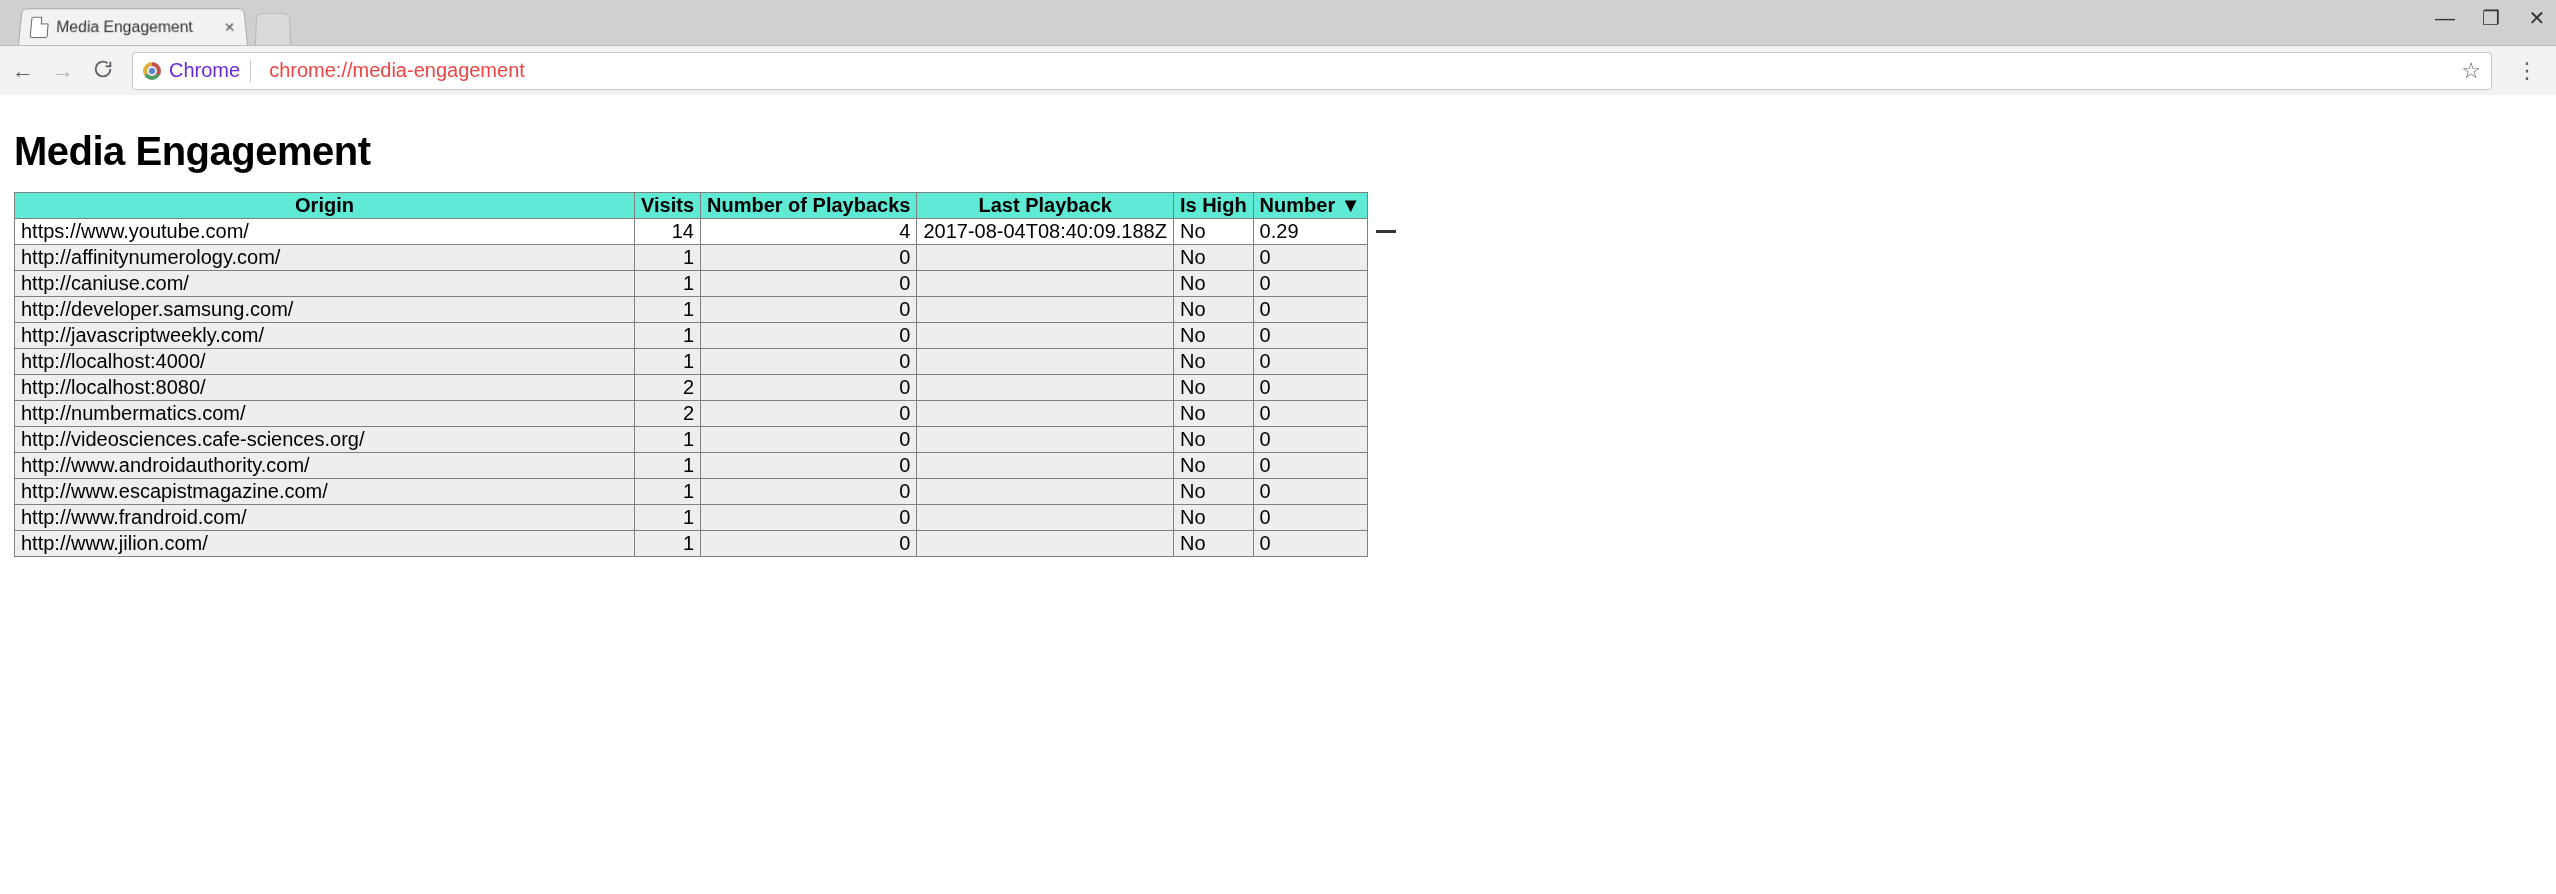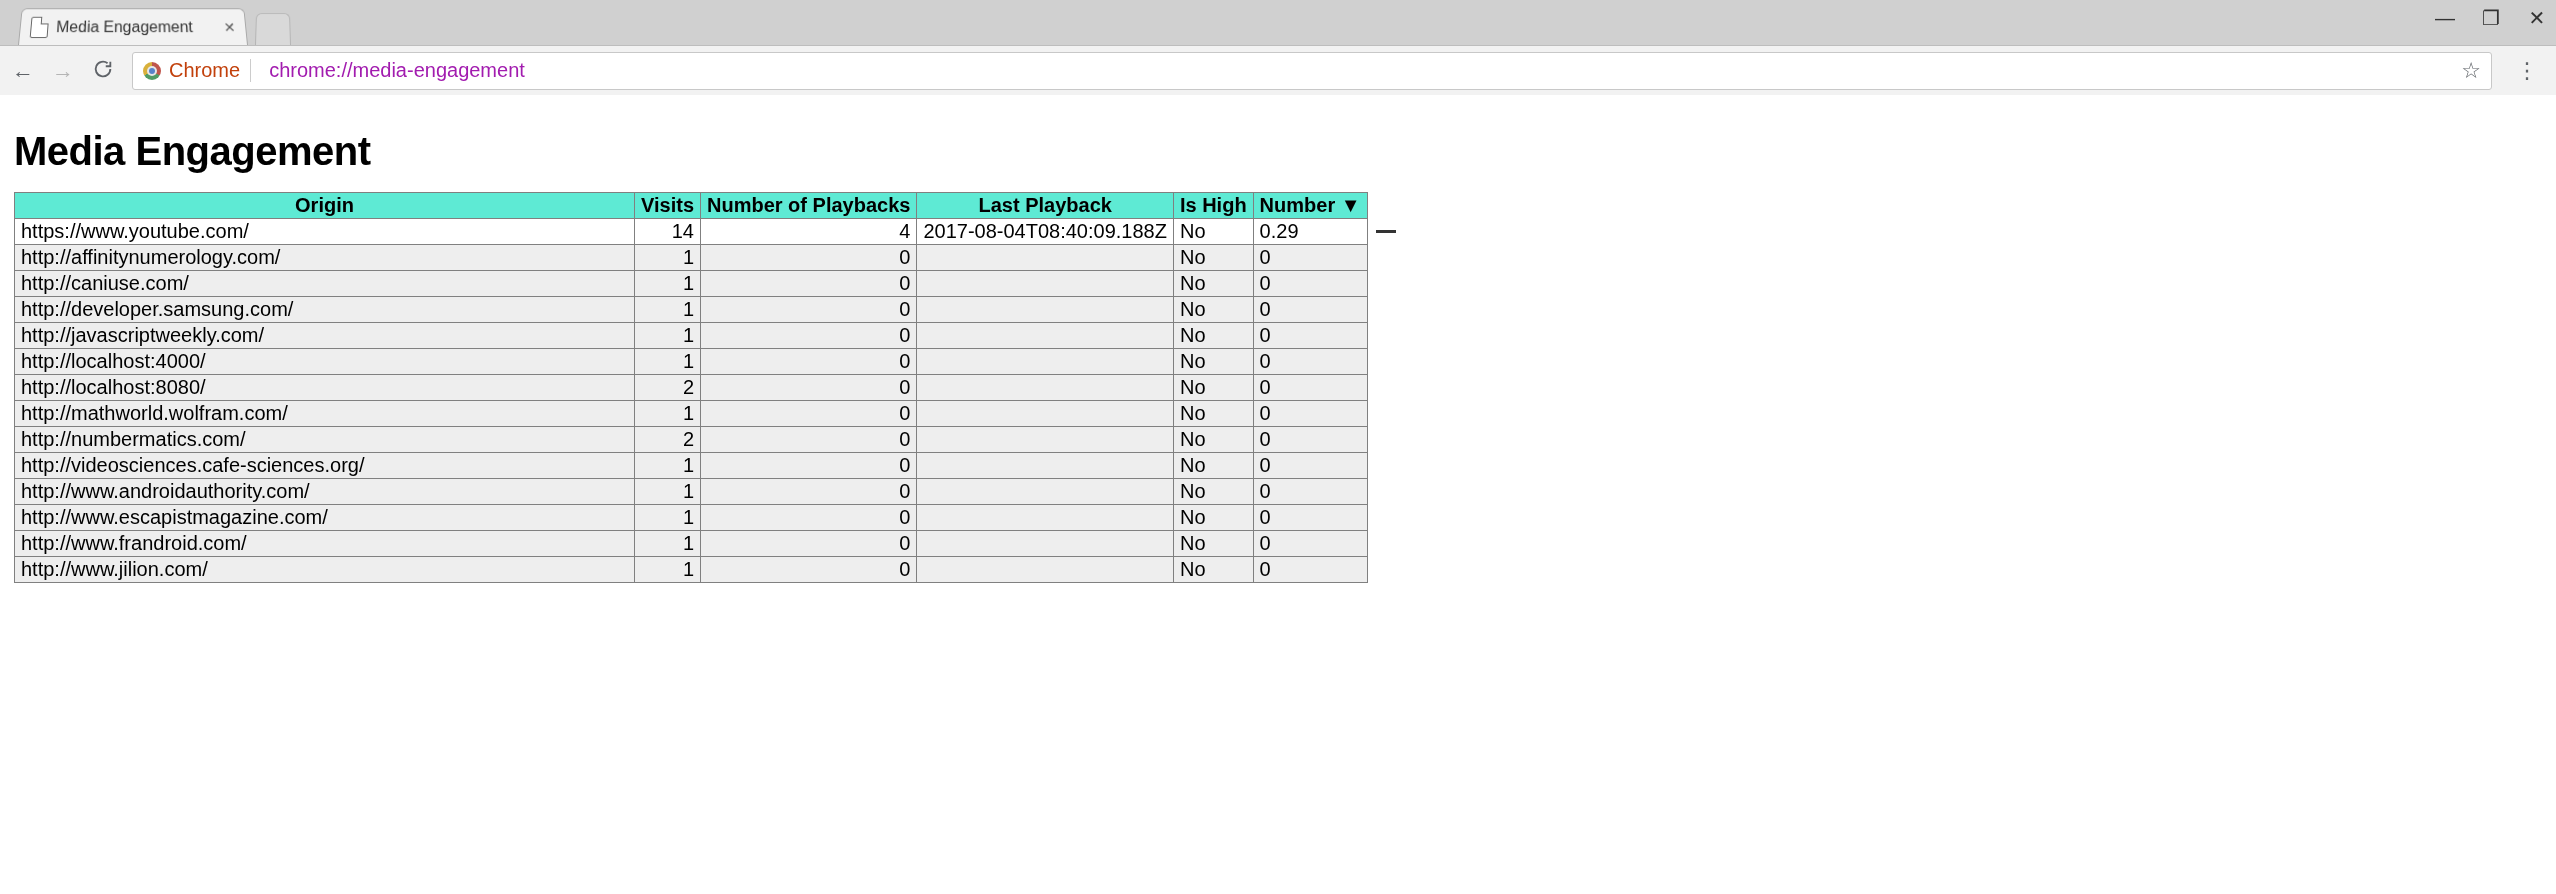--- a/index.html
+++ b/index.html
@@ -118,22 +118,22 @@
     background: conic-gradient(#ea4335 0 120deg,#34a853 120deg 240deg,#fbbc05 240deg 360deg);
     position:relative;
     filter: grayscale(0.2) contrast(0.8);
   }
   .omnibox .chrome-icon::after{
     content:"";position:absolute;inset:4px;border-radius:50%;background:#fff;
   }
   .omnibox .chrome-icon::before{
     content:"";position:absolute;inset:6px;border-radius:50%;background:#4285f4;z-index:2;
   }
-  .omnibox .scheme { color: #c2410c; padding-right: 10px; border-right: 1px solid #ccc; }
-  .omnibox .url { color: #a21caf; padding-left: 10px; }
+  .omnibox .scheme { color: #6d28d9; padding-right: 10px; border-right: 1px solid #ccc; }
+  .omnibox .url { color: #ef4444; padding-left: 10px; }
   .omnibox .star { margin-left: auto; color: #5f6368; font-size: 22px; }
   .kebab { color:#5f6368; font-size:22px; padding:0 6px;}
 
   
   .page {
     padding: 20px 14px;
   }
   h1 {
     font-size: 40px;
     font-weight: bold;
@@ -272,28 +272,20 @@
           </tr>
           <tr>
             <td>http://localhost:8080/</td>
             <td class="num">2</td>
             <td class="num">0</td>
             <td></td>
             <td>No</td>
             <td>0</td>
           </tr>
           <tr>
-            <td>http://mathworld.wolfram.com/</td>
-            <td class="num">1</td>
-            <td class="num">0</td>
-            <td></td>
-            <td>No</td>
-            <td>0</td>
-          </tr>
-          <tr>
             <td>http://numbermatics.com/</td>
             <td class="num">2</td>
             <td class="num">0</td>
             <td></td>
             <td>No</td>
             <td>0</td>
           </tr>
           <tr>
             <td>http://videosciences.cafe-sciences.org/</td>
             <td class="num">1</td>

